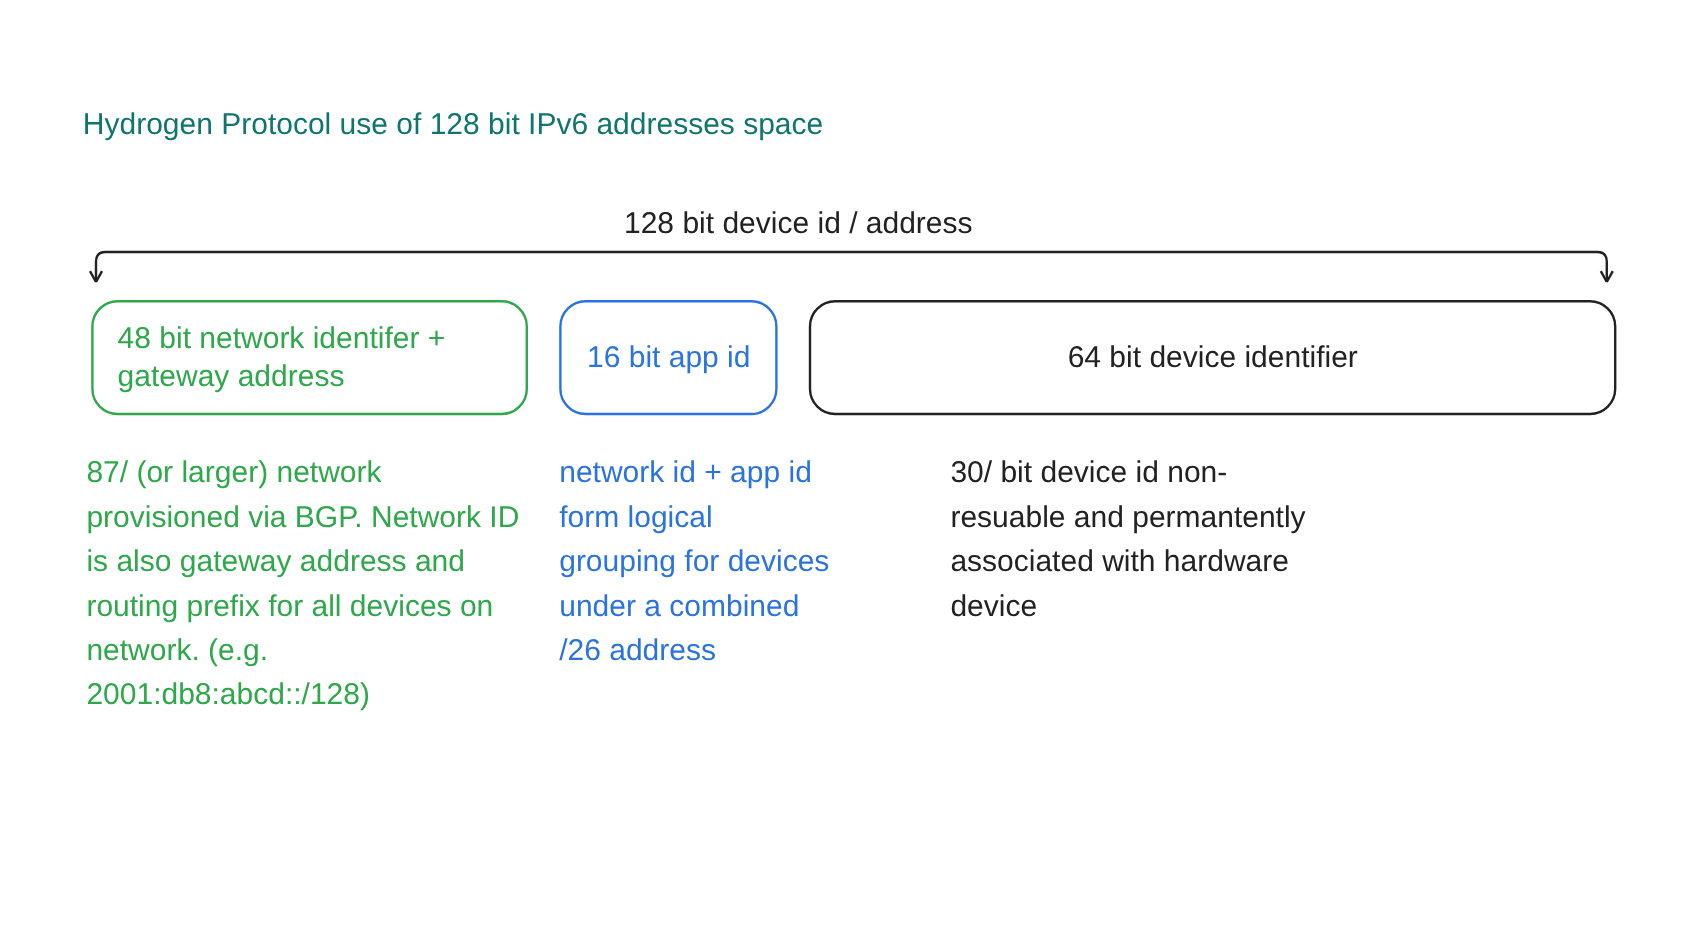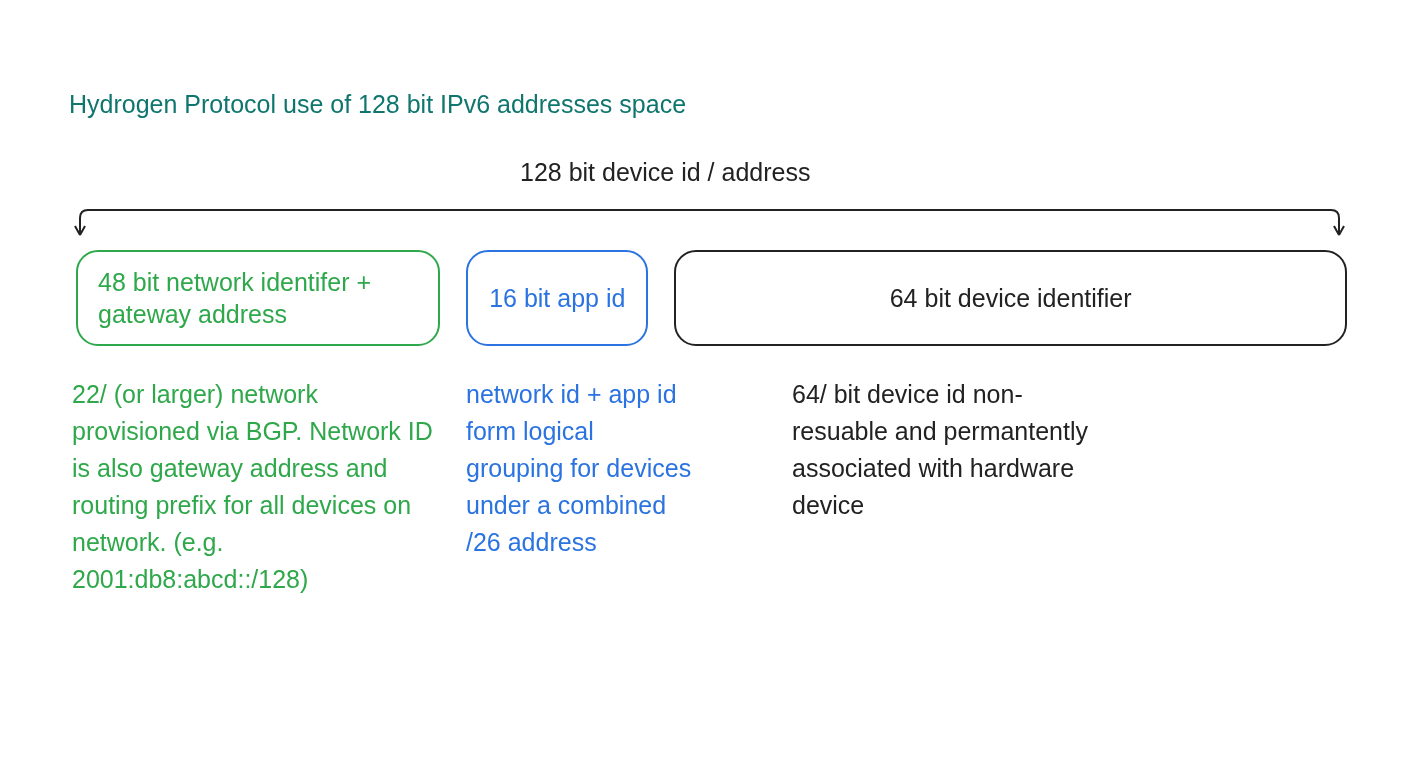--- a/index.html
+++ b/index.html
@@ -23,21 +23,21 @@
     .bracket-area {
       position: absolute;
       left: 74px;
       top: 170px;
       width: 1271px;
       height: 70px;
     }
     .bracket-label {
       position: absolute;
       left: 520px;
-      top: 158px;
+      top: 172px;
       font-size: 25px;
       color: #222;
     }
     .boxes-row {
       position: absolute;
       left: 76px;
       top: 250px;
       width: 1271px;
       display: flex;
       gap: 26px;
@@ -88,16 +88,16 @@
   </div>
   <div class="box box-appid">
     <span>16 bit app id</span>
   </div>
   <div class="box box-devid">
     <span>64 bit device identifier</span>
   </div>
 </div>
 
 <div class="descs-row">
-  <div class="desc-net">22/ (or larger) network provisioned via BGP. Network ID is also gateway address and routing prefix for all devices on network. (e.g. 2001:db8:abcd::/128)</div>
+  <div class="desc-net">87/ (or larger) network provisioned via BGP. Network ID is also gateway address and routing prefix for all devices on network. (e.g. 2001:db8:abcd::/128)</div>
   <div class="desc-app">network id + app id form logical grouping for devices under a combined /26 address</div>
-  <div class="desc-dev">64/ bit device id non-resuable and permantently associated with hardware device</div>
+  <div class="desc-dev">30/ bit device id non-resuable and permantently associated with hardware device</div>
 </div>
 
 </body></html>

